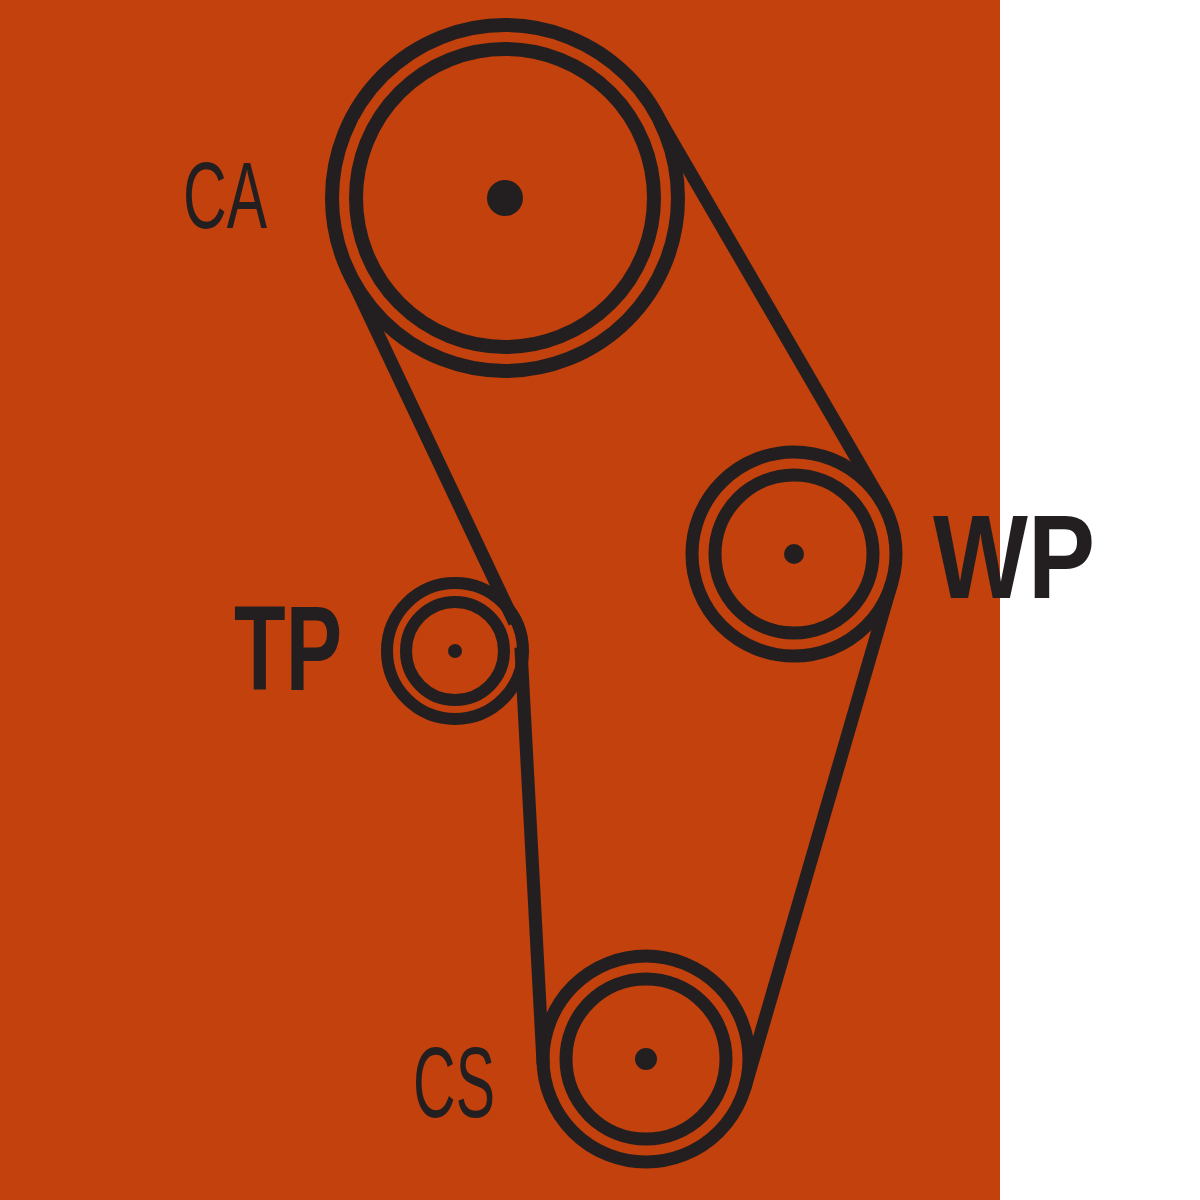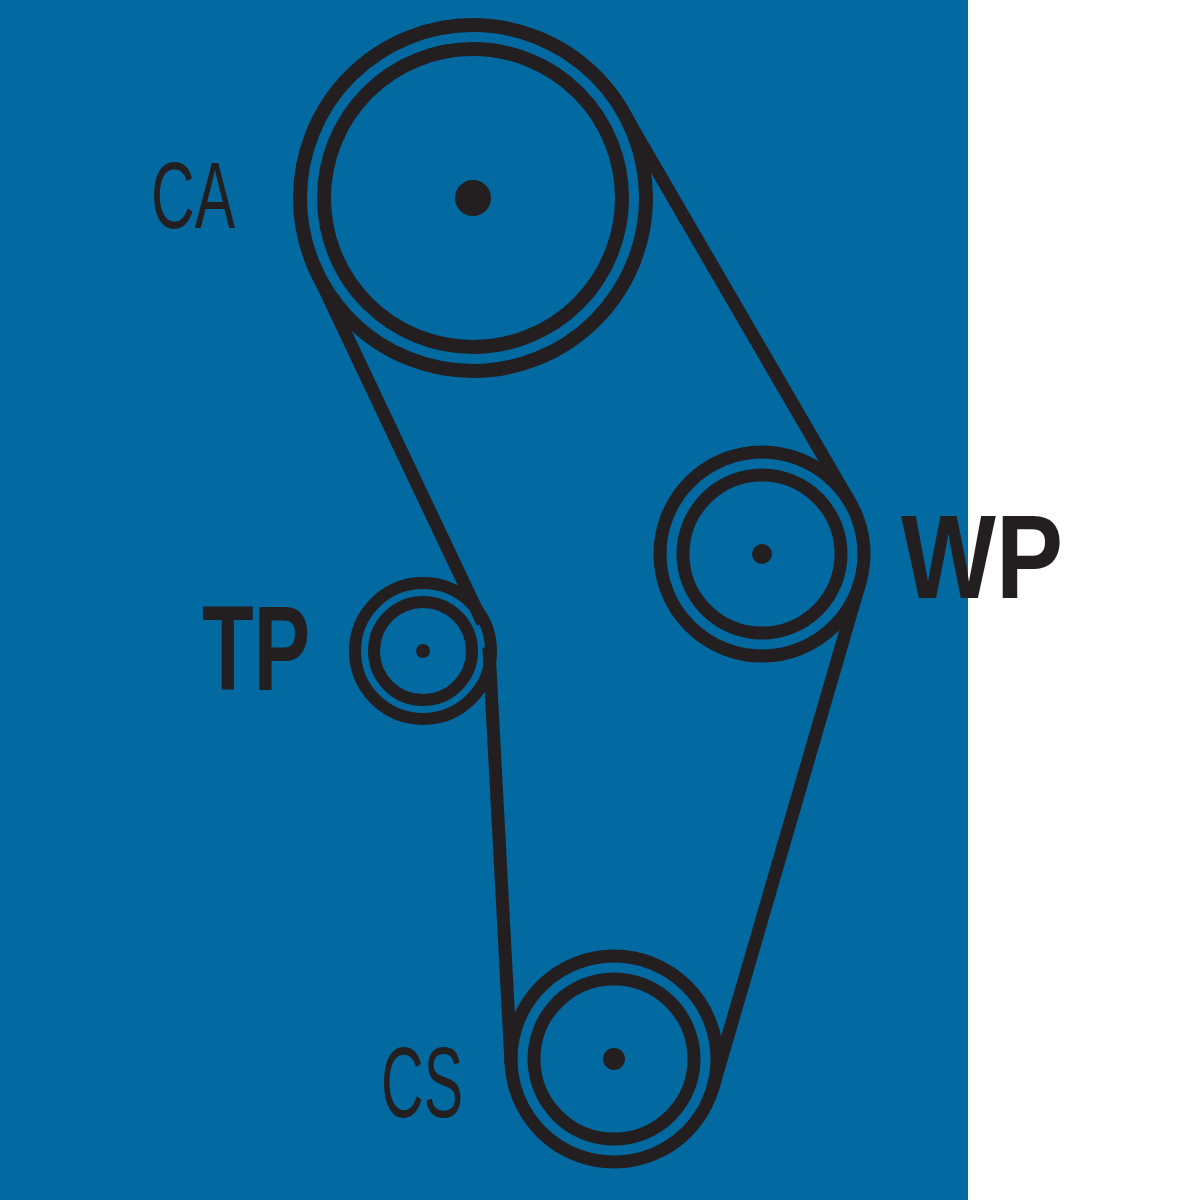--- a/index.html
+++ b/index.html
@@ -8,21 +8,22 @@
     width: 1200px;
     height: 1200px;
     background: #ffffff;
     overflow: hidden;
     font-family: "Liberation Sans", sans-serif;
   }
   .stage {
     position: relative;
     width: 968px;
     height: 1200px;
-    background: #0369a1;
+    background: #c2410c;
+    padding-left: 32px;
   }
   svg {
     display: block;
     width: 1200px;
     height: 1200px;
   }
   .pulley-circle {
     fill: none;
   }
   .pulley-label {

